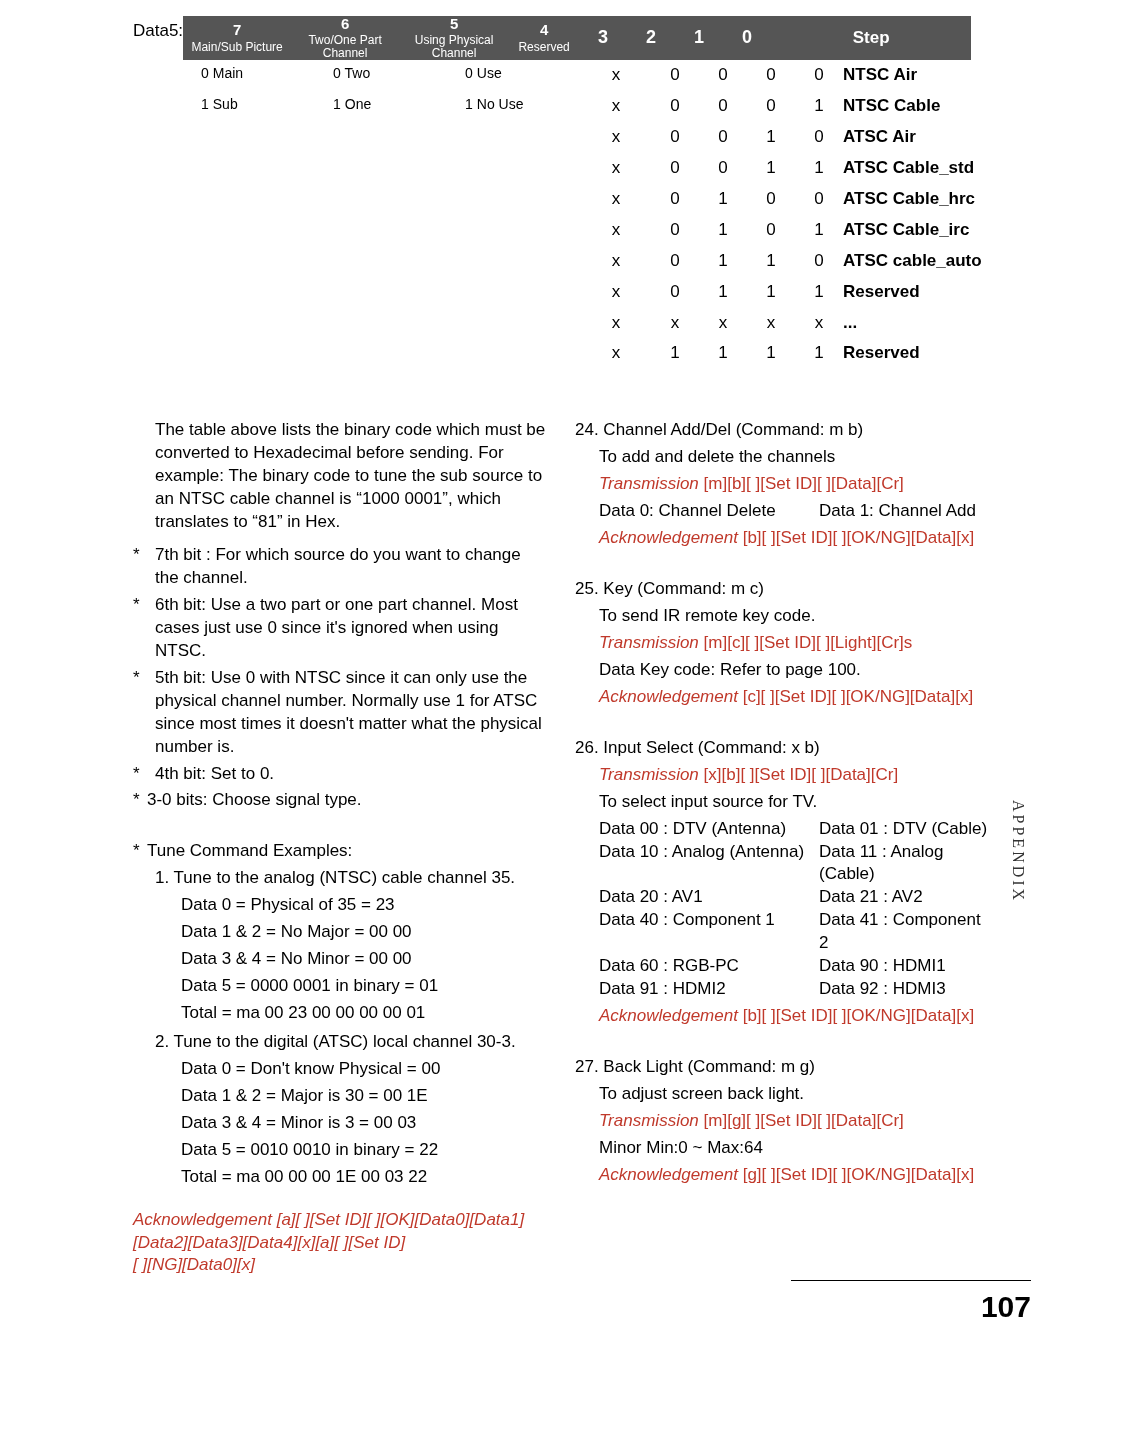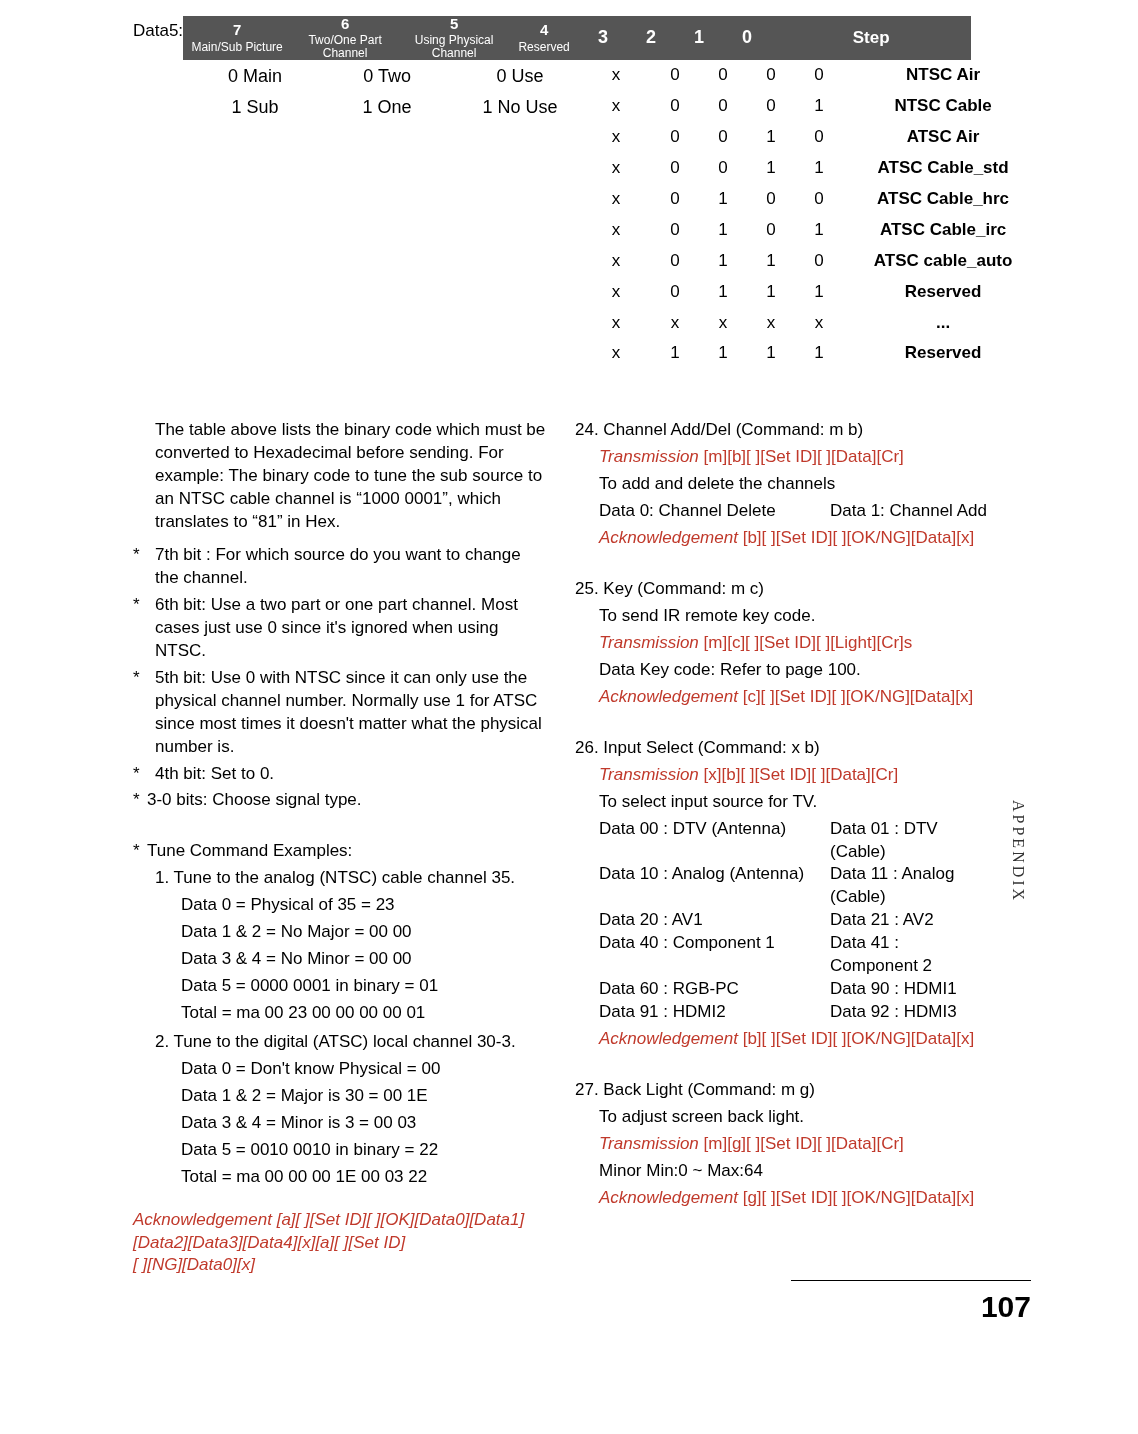--- a/index.html
+++ b/index.html
@@ -15,38 +15,38 @@
 .col-6{width:108px}
 .col-5{width:110px}
 .col-4{width:70px}
 .col-3{width:48px}
 .col-2{width:48px}
 .col-1{width:48px}
 .col-0{width:48px}
 .col-step{width:200px;font-size:17px;font-weight:700}
 .body-row{display:flex}
 .bcell{font-size:17px;text-align:center;padding:4px 0}
-.label-pair{font-size:18px;text-align:center;padding:4px 6px 0 18px;vertical-align:top}
-.step-cell{text-align:center}
+.label-pair{font-size:14px;text-align:left;padding:4px 6px 0 18px;vertical-align:top}
+.step-cell{text-align:left}
 .two-col{display:flex;gap:26px}
 .left-col{width:50%}
 .right-col{width:50%}
 p{margin:0 0 4px 0}
 .pblock{margin-bottom:10px}
 .star{position:relative;padding-left:14px}
 .star:before{content:"*";position:absolute;left:0;top:0}
 .indent{padding-left:22px}
 .indent2{padding-left:48px}
 .red{color:#c0392b}
 .red-i{color:#c0392b;font-style:italic}
 .cmd-title{font-weight:400;margin-top:28px}
 .cmd-title:first-child{margin-top:0}
 .cmd-body{padding-left:24px}
 .cmd-body p{margin:4px 0}
-.data-row{display:flex;gap:21px}
+.data-row{display:flex;gap:10px}
 .data-left{width:210px}
 .data-right{flex:1}
 .side-tab{position:absolute;right:22px;top:800px;writing-mode:vertical-rl;font-family:Georgia,serif;letter-spacing:3px;font-size:16px;color:#333}
 .page-num{position:absolute;bottom:10px;right:20px;font-size:30px;font-weight:700}
 .page-rule{position:absolute;bottom:56px;right:20px;width:240px;border-top:1px solid #000}
 .ack-box{color:#c0392b;font-style:italic;margin-top:20px}
 </style>
 </head>
 <body>
 
@@ -239,22 +239,22 @@
       <div class="ack-box">
         <span>Acknowledgement</span><span class="red" style="font-style:normal"> </span><span class="red">[a][ ][Set ID][ ][OK][Data0][Data1] [Data2][Data3][Data4][x][a][ ][Set ID]</span><br>
         <span class="red">[ ][NG][Data0][x]</span>
       </div>
     </div>
 
     <div class="right-col">
 
       <p class="cmd-title">24. Channel Add/Del (Command: m b)</p>
       <div class="cmd-body">
+        <p>To add and delete the channels</p>
         <p><span class="red-i">Transmission</span> <span class="red">[m][b][  ][Set ID][  ][Data][Cr]</span></p>
-        <p>To add and delete the channels</p>
         <div class="data-row">
             <div class="data-left">Data 0: Channel Delete</div>
             <div class="data-right">Data 1: Channel Add</div>
           </div>
         <p><span class="red-i">Acknowledgement</span> <span class="red">[b][  ][Set ID][  ][OK/NG][Data][x]</span></p>
       </div>
 
       <p class="cmd-title">25. Key (Command: m c)</p>
       <div class="cmd-body">
         <p> To send IR remote key code.</p>

